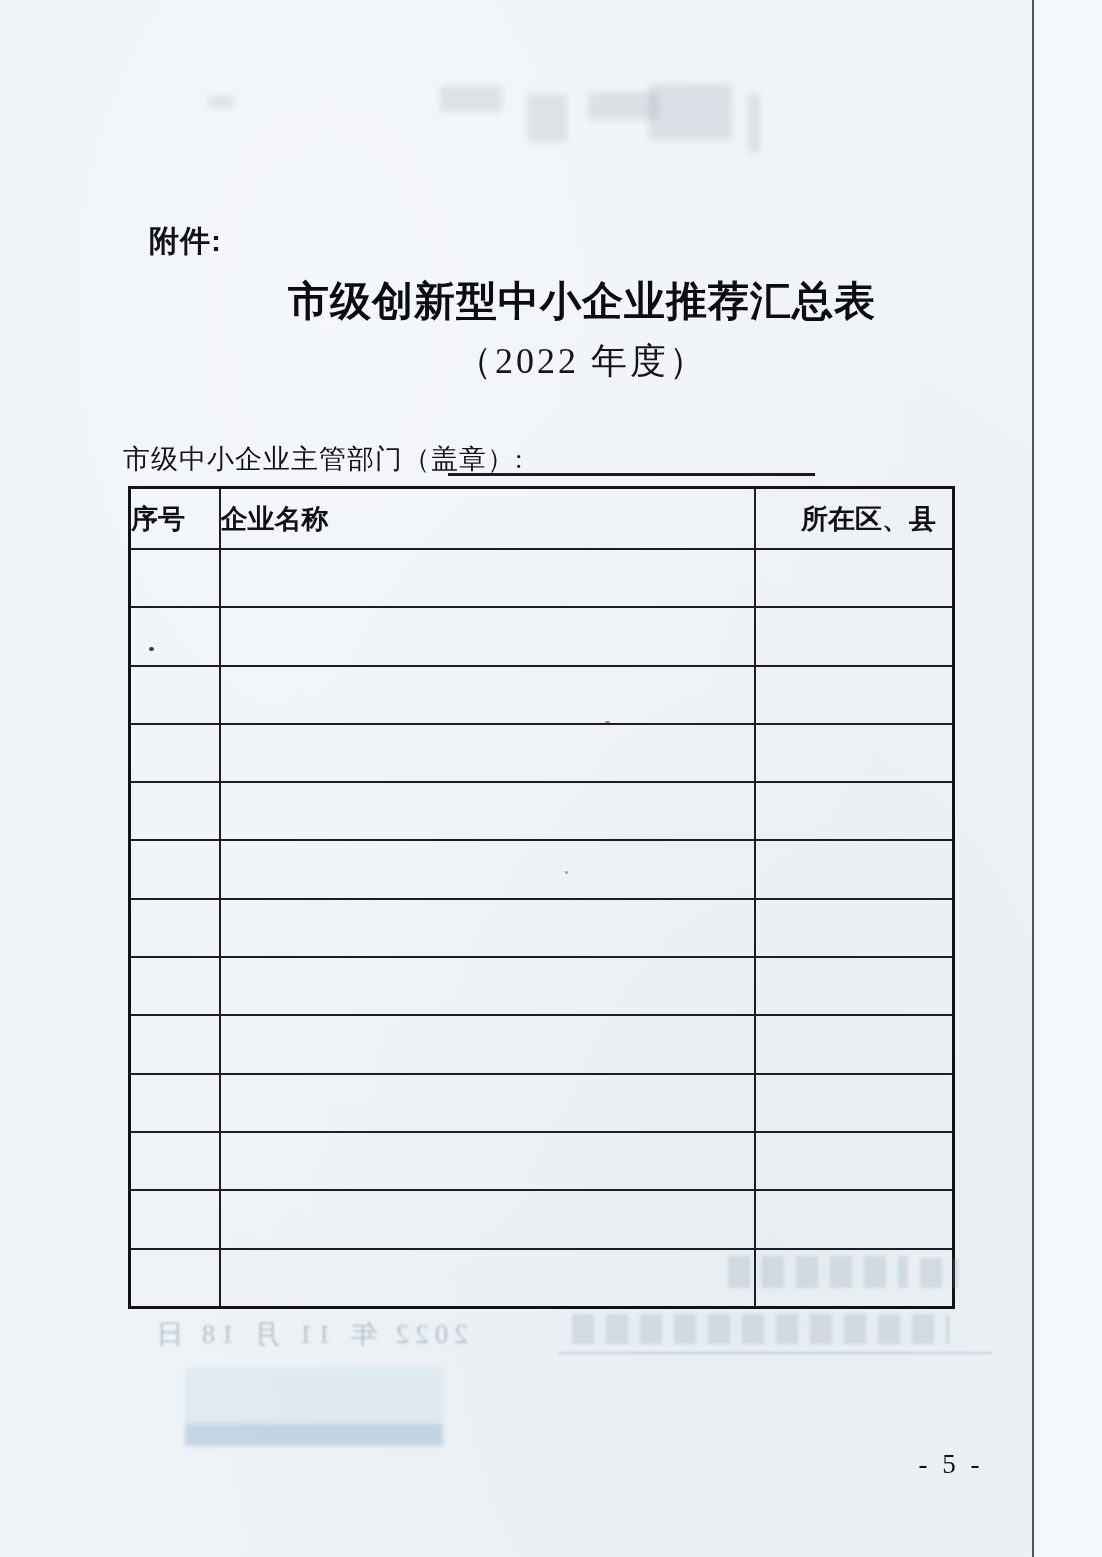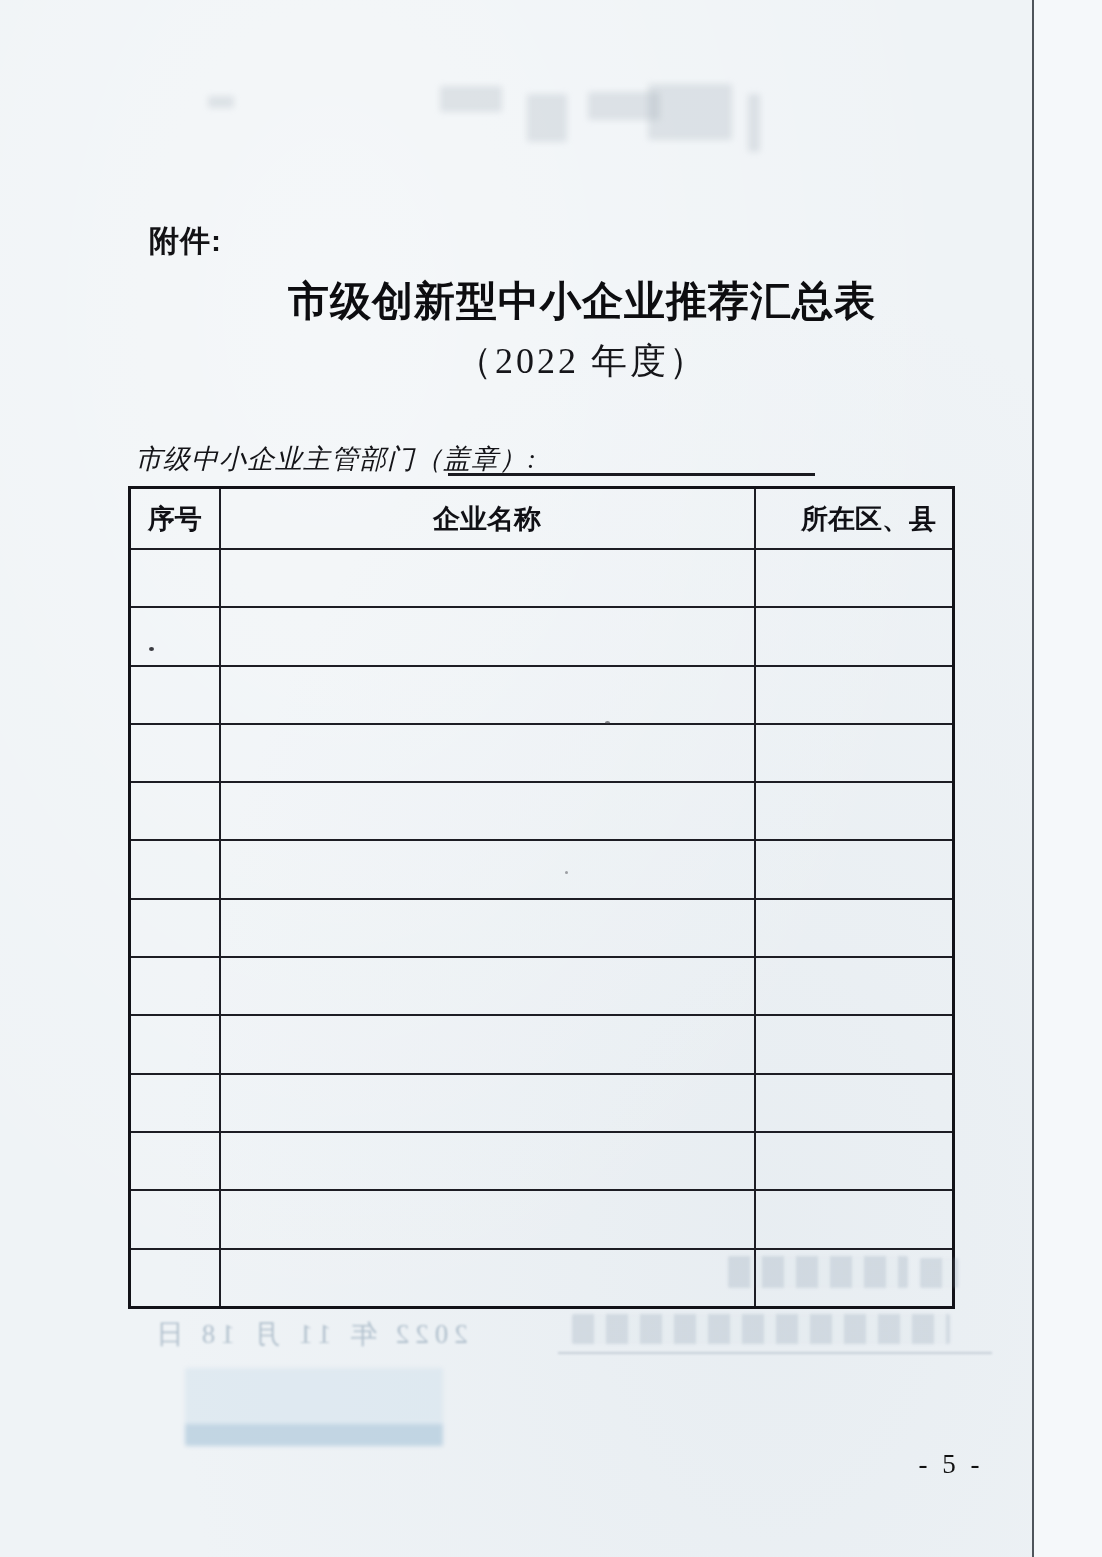--- a/index.html
+++ b/index.html
@@ -22,39 +22,39 @@
   .doc-title{
     position:absolute;left:170px;top:274px;width:824px;text-align:center;
     font-family:"Liberation Sans",sans-serif;font-weight:700;font-size:41px;letter-spacing:1px;
     color:#0d0d10;
   }
   .doc-subtitle{
     position:absolute;left:170px;top:337px;width:824px;text-align:center;
     font-size:36px;letter-spacing:3px;color:#16161a;
   }
   .dept-line{
-    position:absolute;left:135px;top:441px;
-    font-size:27px;letter-spacing:1px;color:#141418;font-style:italic;
+    position:absolute;left:123px;top:441px;
+    font-size:27px;letter-spacing:1px;color:#141418;
   }
   .seal-underline{
     position:absolute;left:448px;top:446px;width:367px;height:27px;
     border-bottom:3px solid #1a1a20;
   }
 
   table.grid{
     position:absolute;left:128px;top:486px;width:824px;
     border-collapse:collapse;table-layout:fixed;
     border:3px solid #121218;
   }
   table.grid th,table.grid td{
     border:2px solid #1d1d24;background:transparent;
   }
   table.grid th{
     height:59px;font-family:"Liberation Sans",sans-serif;font-weight:700;font-size:27px;
-    color:#101015;text-align:center;padding:0;
+    color:#101015;text-align:left;padding:0;
   }
   table.grid th.col-district{text-align:right;padding-right:16px;}
   table.grid td{height:54.3px;}
   .w-index{width:90px}.w-name{width:535px}.w-district{width:199px}
 
   .page-number{
     position:absolute;left:906px;top:1449px;width:90px;text-align:center;
     font-size:27px;letter-spacing:4px;color:#111;
   }
 

